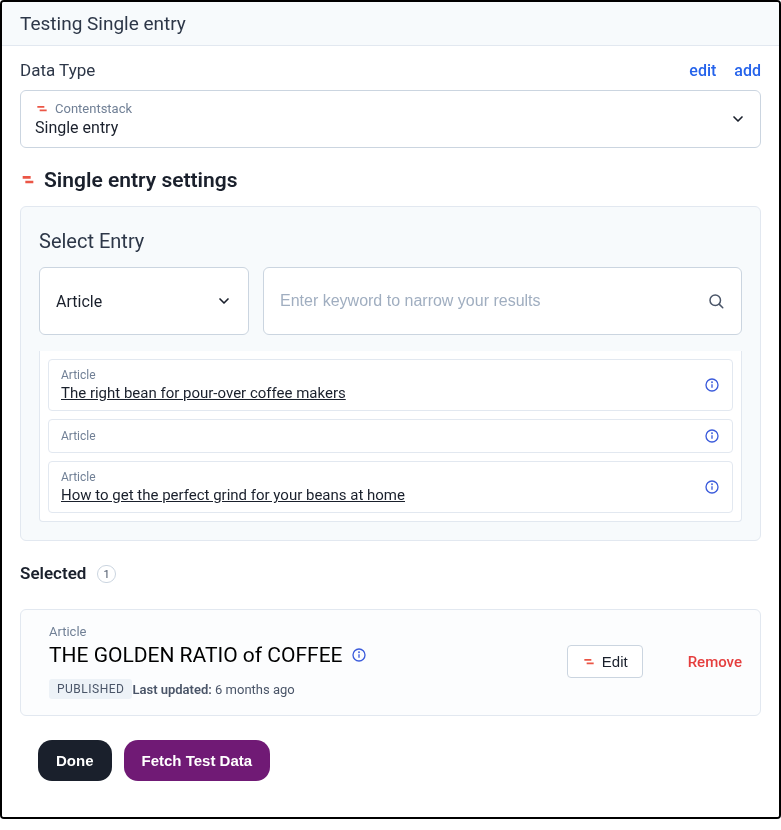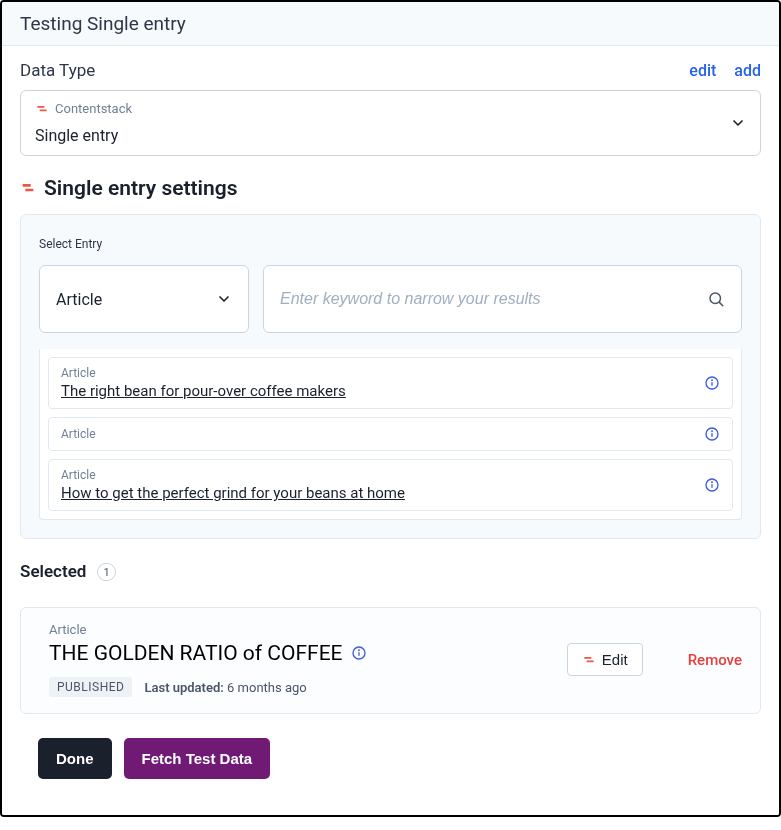--- a/index.html
+++ b/index.html
@@ -44,21 +44,21 @@
     }
     .data-type-select {
       border: 1px solid #cbd5e0;
       border-radius: 6px;
       padding: 10px 14px;
       display: flex;
       justify-content: space-between;
       align-items: center;
       cursor: pointer;
     }
-    .data-type-text { display: flex; flex-direction: column; gap: 10px; }
+    .data-type-text { display: flex; flex-direction: column; gap: 2px; }
     .provider {
       display: flex;
       align-items: center;
       gap: 6px;
       font-size: 13px;
       color: #718096;
     }
     .data-type-value {
       font-size: 16px;
       color: #1a202c;
@@ -91,21 +91,21 @@
       color: #1a202c;
     }
     .settings-panel {
       border: 1px solid #e2e8f0;
       border-radius: 6px;
       background: #f7fafc;
       padding: 22px 18px 18px;
       margin-bottom: 22px;
     }
     .select-entry-label {
-      font-size: 12px;
+      font-size: 20px;
       color: #2d3748;
       margin-bottom: 14px;
     }
     .entry-controls {
       display: flex;
       gap: 14px;
       margin-bottom: 16px;
     }
     .ct-select {
       background: #fff;
@@ -130,21 +130,20 @@
       padding: 0 16px;
     }
     .search-input {
       flex: 1;
       border: none;
       outline: none;
       padding: 24px 0;
       font-size: 16px;
       color: #4a5568;
       background: transparent;
-      font-style: italic;
     }
     .search-input::placeholder { color: #a0aec0; }
     .search-icon { width: 18px; height: 18px; flex-shrink: 0; }
     .results-wrap {
       background: #fff;
       border: 1px solid #e2e8f0;
       border-top: none;
       border-radius: 0 0 4px 4px;
       padding: 8px;
       display: flex;
@@ -220,21 +219,20 @@
       align-items: center;
       gap: 8px;
     }
     .selected-title {
       font-size: 21px;
       color: #000000;
     }
     .meta-row {
       display: flex;
       align-items: center;
-      gap: 12px;
       margin-top: 8px;
     }
     .status-badge {
       font-size: 12px;
       letter-spacing: 0.5px;
       color: #4a5568;
       background: #edf2f7;
       padding: 3px 8px;
       border-radius: 3px;
     }
@@ -265,21 +263,21 @@
       cursor: pointer;
       padding-left: 25px;
     }
     .modal-footer {
       padding: 24px 18px 18px;
       display: flex;
       gap: 12px;
     }
     .btn {
       padding: 12px 18px;
-      border-radius: 5px;
+      border-radius: 14px;
       font-size: 15px;
       font-weight: 600;
       cursor: pointer;
       border: none;
     }
     .btn-dark { background: #1a202c; color: #fff; }
     .btn-primary { background: #701a75; color: #fff; }
   </style>
 </head>
 <body>

